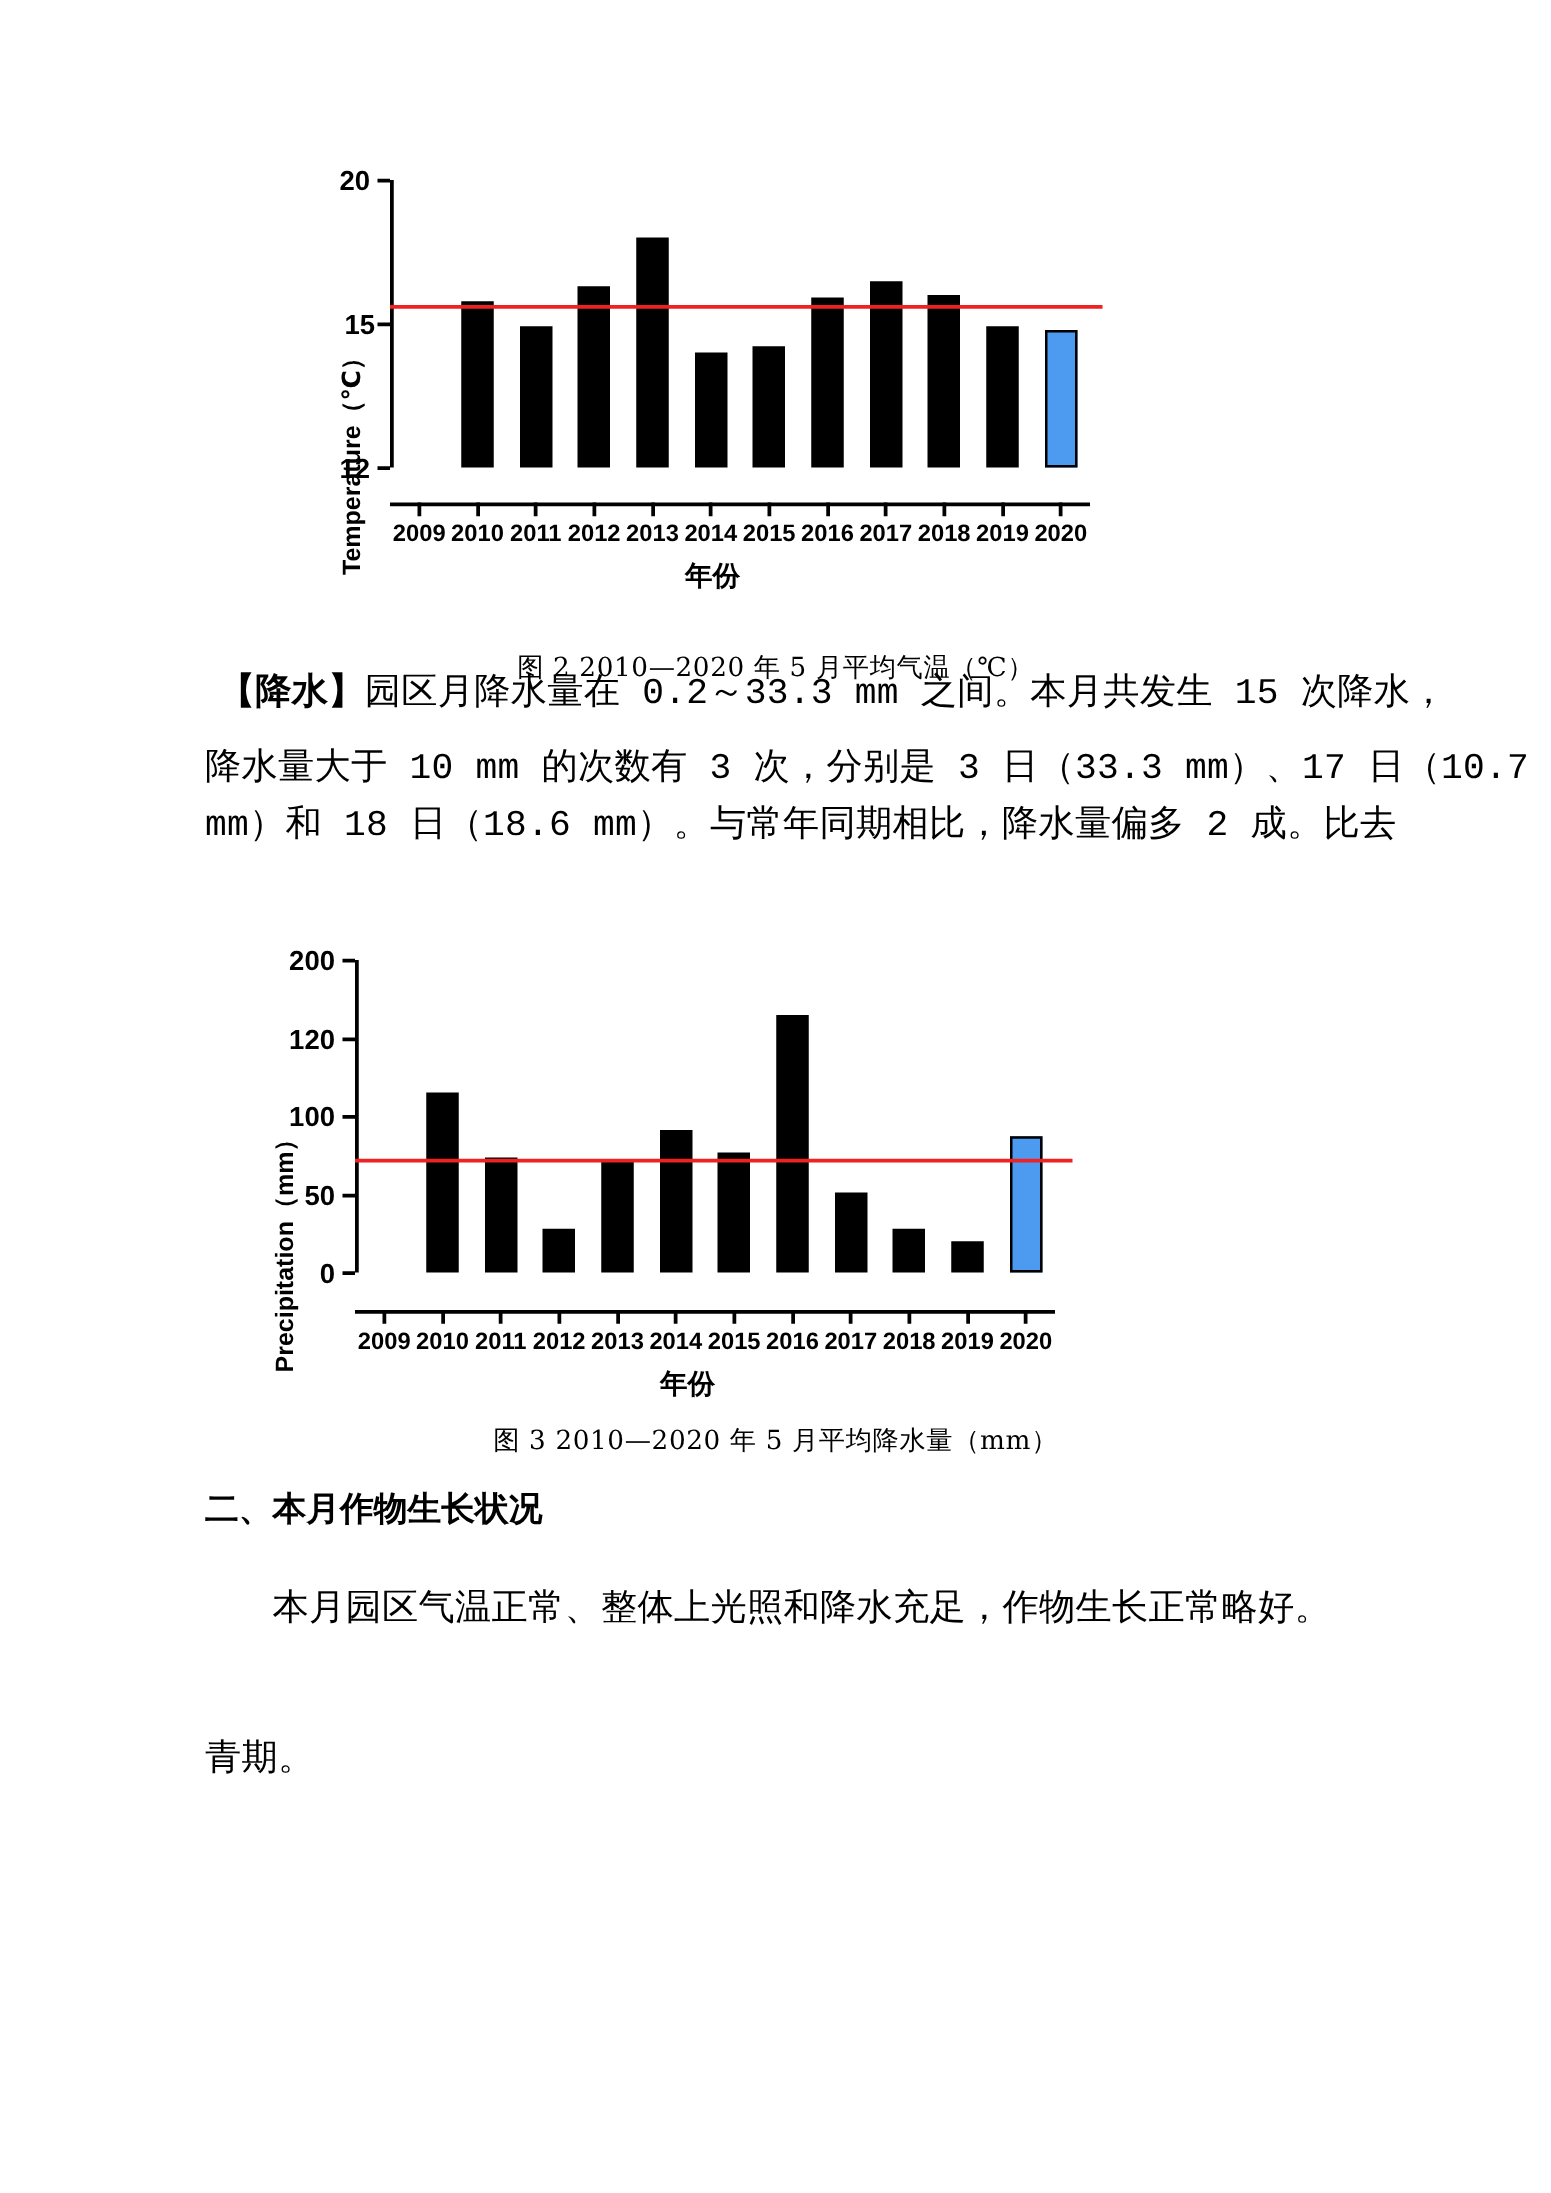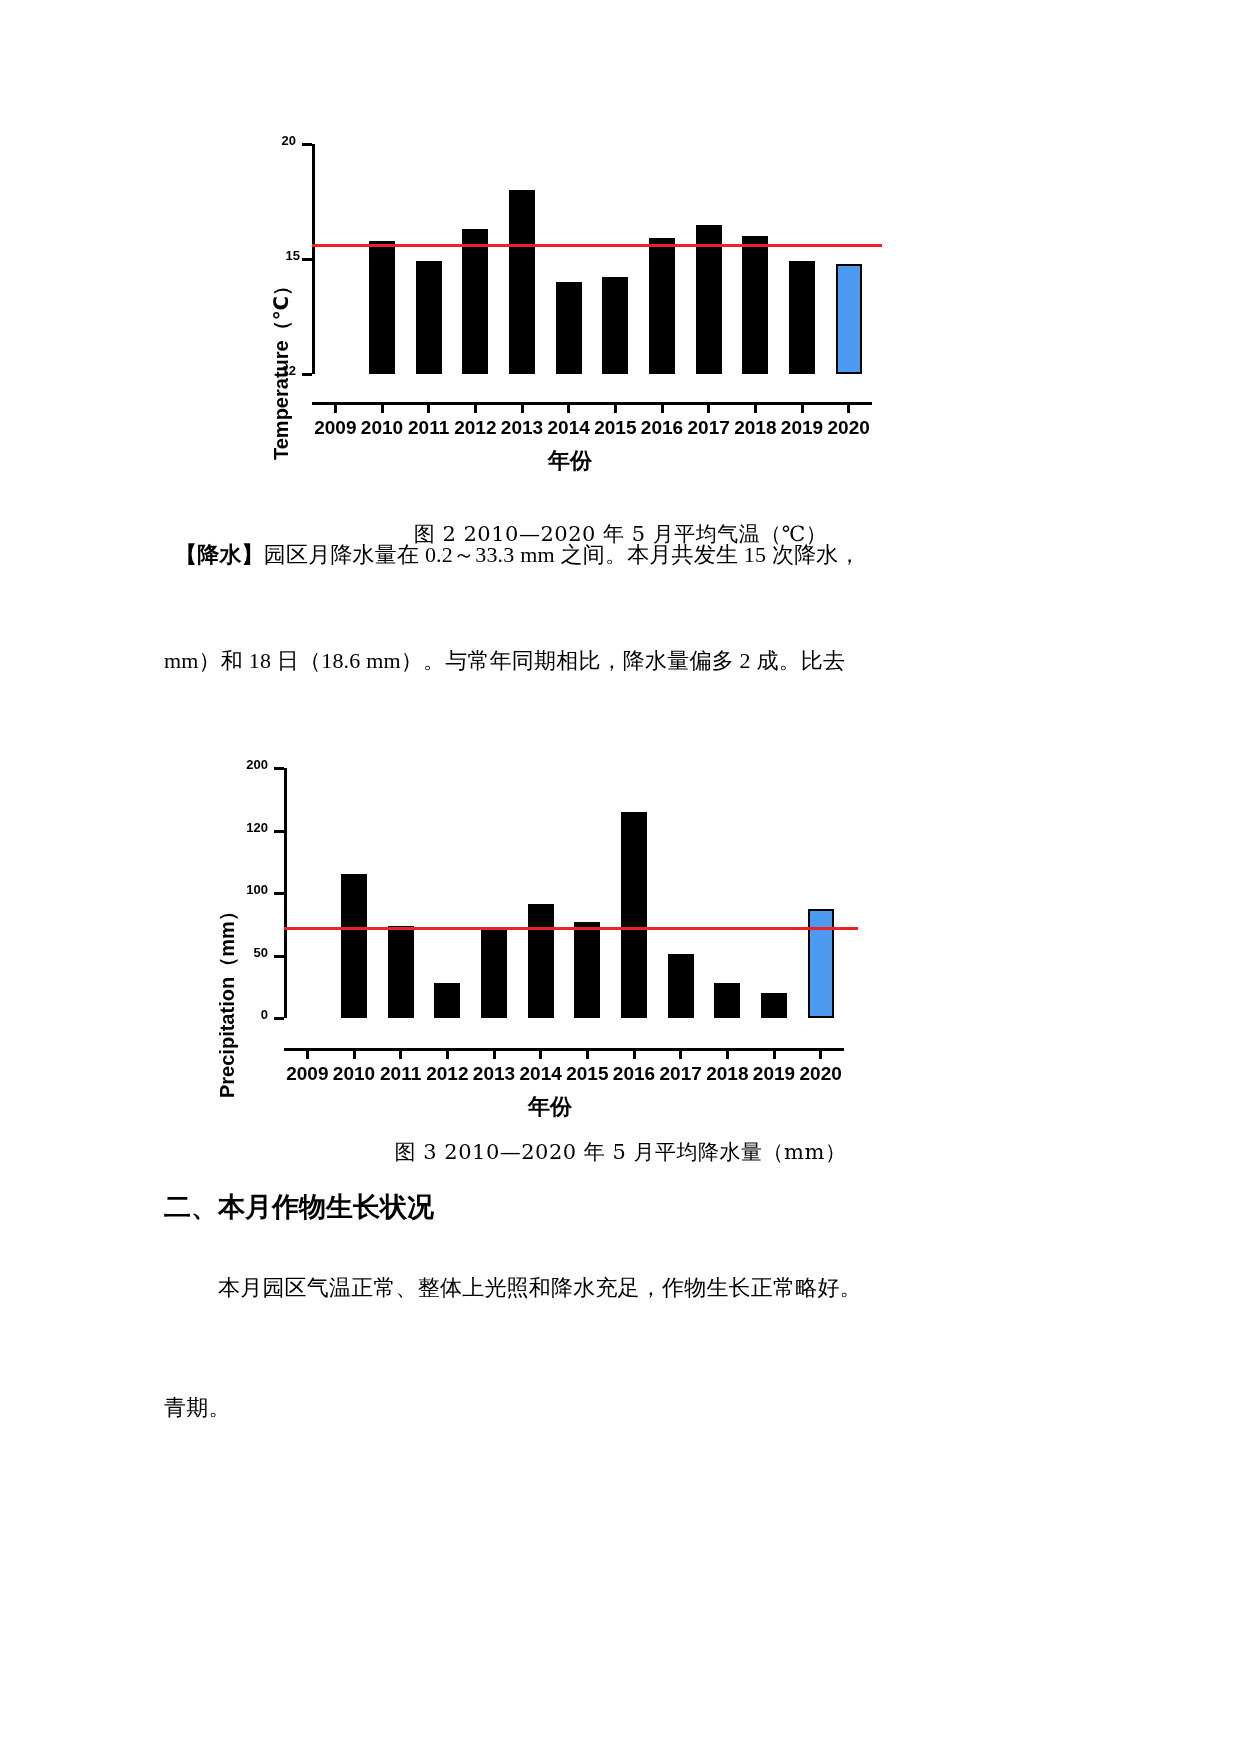--- a/index.html
+++ b/index.html
@@ -44,21 +44,21 @@
   }
   .y-tick {
     position: absolute;
     background: #000;
     height: 3px;
     width: 10px;
   }
   .y-tick-label {
     position: absolute;
     font-weight: bold;
-    font-size: 13px;
+    font-size: 22px;
     text-align: right;
     line-height: 1;
     white-space: nowrap;
   }
   .y-axis-title {
     position: absolute;
     font-weight: bold;
     font-size: 20px;
     white-space: nowrap;
     transform-origin: 0 0;
@@ -112,22 +112,22 @@
     width: 100%;
     text-align: center;
     font-size: 21px;
     font-family: "DejaVu Serif", "Liberation Serif", serif;
     letter-spacing: 0.5px;
   }
 
   
   .para {
     position: absolute;
-    font-size: 22px;
-    font-family: Liberation Serif, serif;
+    font-size: 29px;
+    font-family: Liberation Mono, monospace;
     line-height: 64px;
     letter-spacing: 0.2px;
     white-space: nowrap;
   }
   .heading {
     position: absolute;
     font-size: 27px;
     font-weight: bold;
     font-family: "DejaVu Sans", "Liberation Sans", sans-serif;
     white-space: nowrap;
@@ -189,20 +189,21 @@
           <div class="x-tick-label" style="left: 506.667px; top: 274px; width: 60px;">2020</div>
         </div>
     <div class="x-axis-title" style="top: 316px;">年份</div>
       </div>
     <div class="fig-caption" style="top:366px;margin-top:24px;">图 2  2010—2020 年 5 月平均气温（℃）</div>
   </div>
 
   <div class="para" style="left:175px;top:523px;">
     <span class="bold-tag">【降水】</span><span>园区月降水量在 0.2～33.3 mm 之间。本月共发生 15 次降水，</span>
   </div>
+  <div class="para" style="left:164px;top:583px;">降水量大于 10 mm 的次数有 3 次，分别是 3 日（33.3 mm）、17 日（10.7</div>
   <div class="para" style="left:164px;top:629px;">mm）和 18 日（18.6 mm）。与常年同期相比，降水量偏多 2 成。比去</div>
 
   <div class="figure" style="top:758px;">
     <div class="chart-box" id="chart3" style="width: 700px; height: 370px; margin-left: 200px;">
       <div class="y-axis-title" id="chart3-ytitle" style="left:14px;top:340px;font-size:20px;">Precipitation（mm）</div>
       <div class="plot" id="chart3-plot" style="left:84px;top:10px;width:560px;height:250px;">
           <div class="y-axis-line" style="left: 0px; top: 0px; height: 250px;"></div>
           <div class="y-tick" style="left: -10px; top: 249px;"></div>
           <div class="y-tick-label" style="right: 576px; top: 240px; width: 60px;">0</div>
           <div class="y-tick" style="left: -10px; top: 186.5px;"></div>

